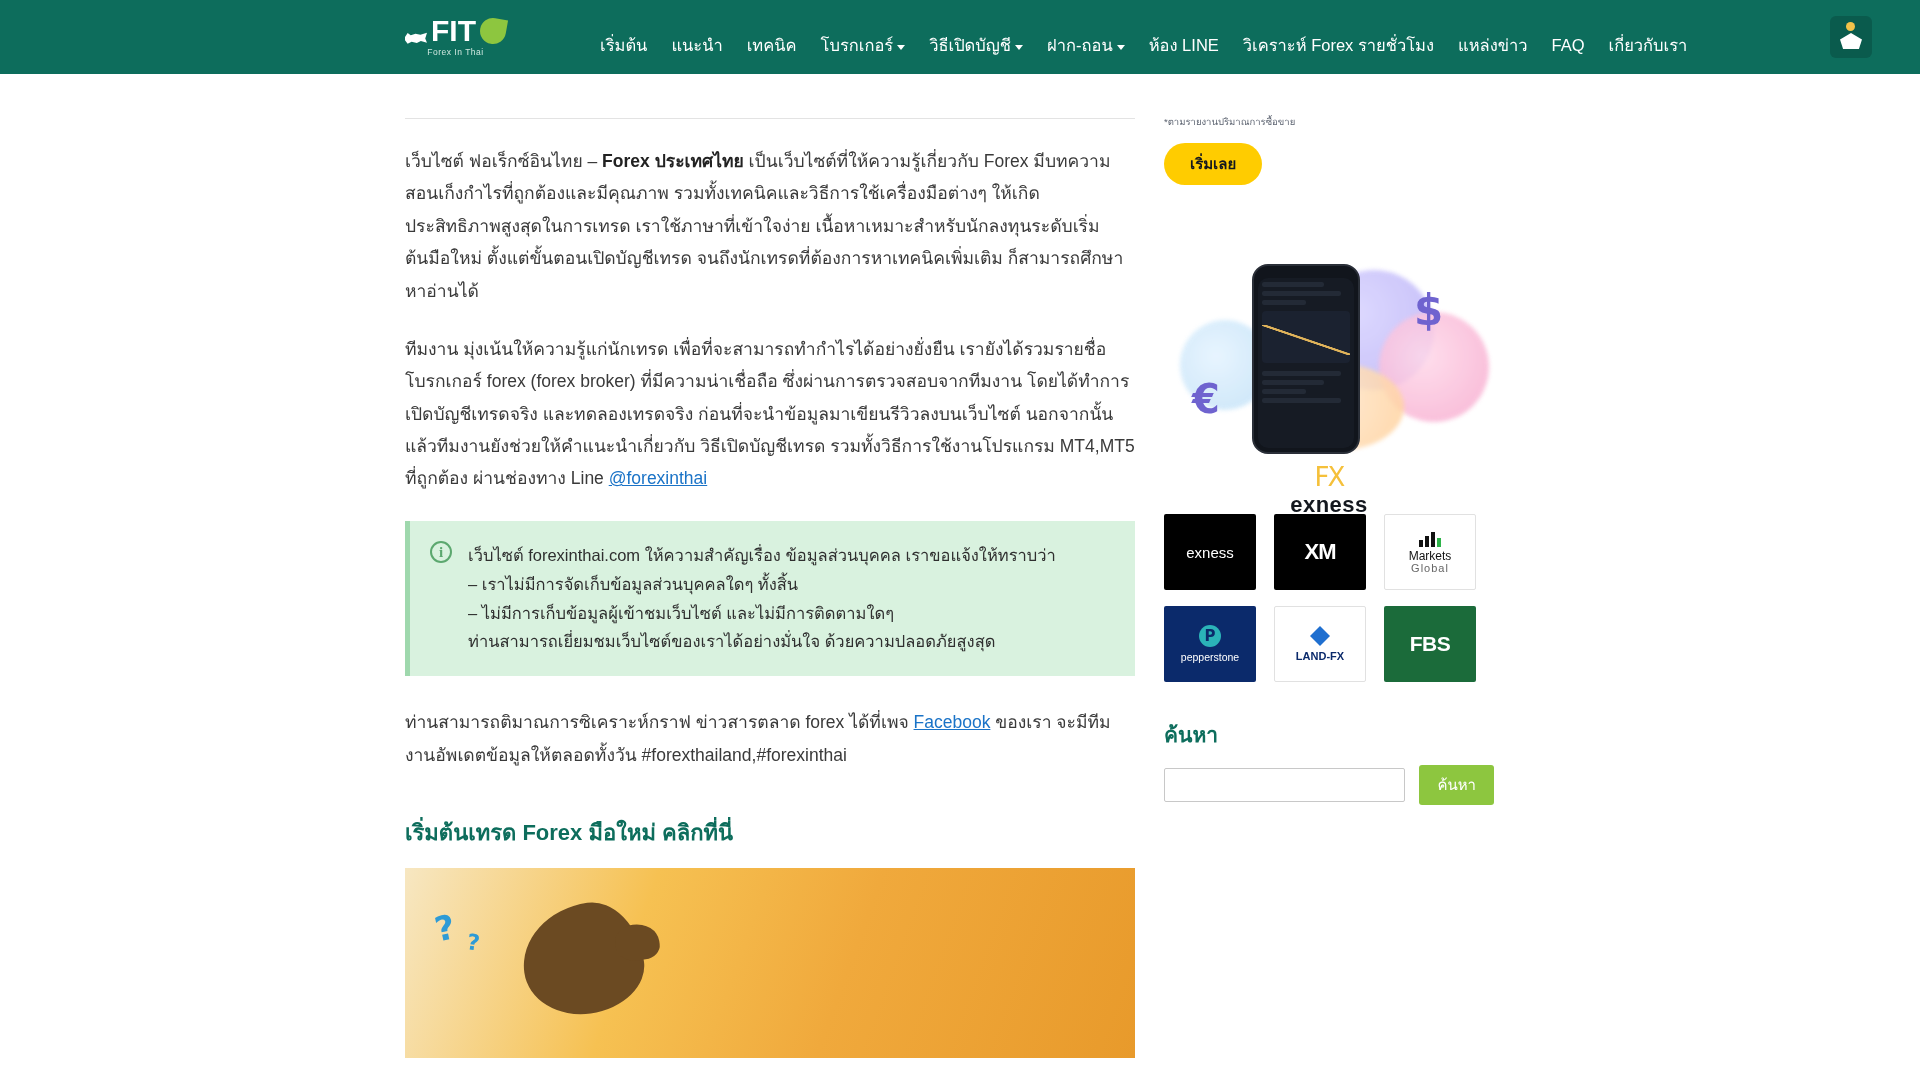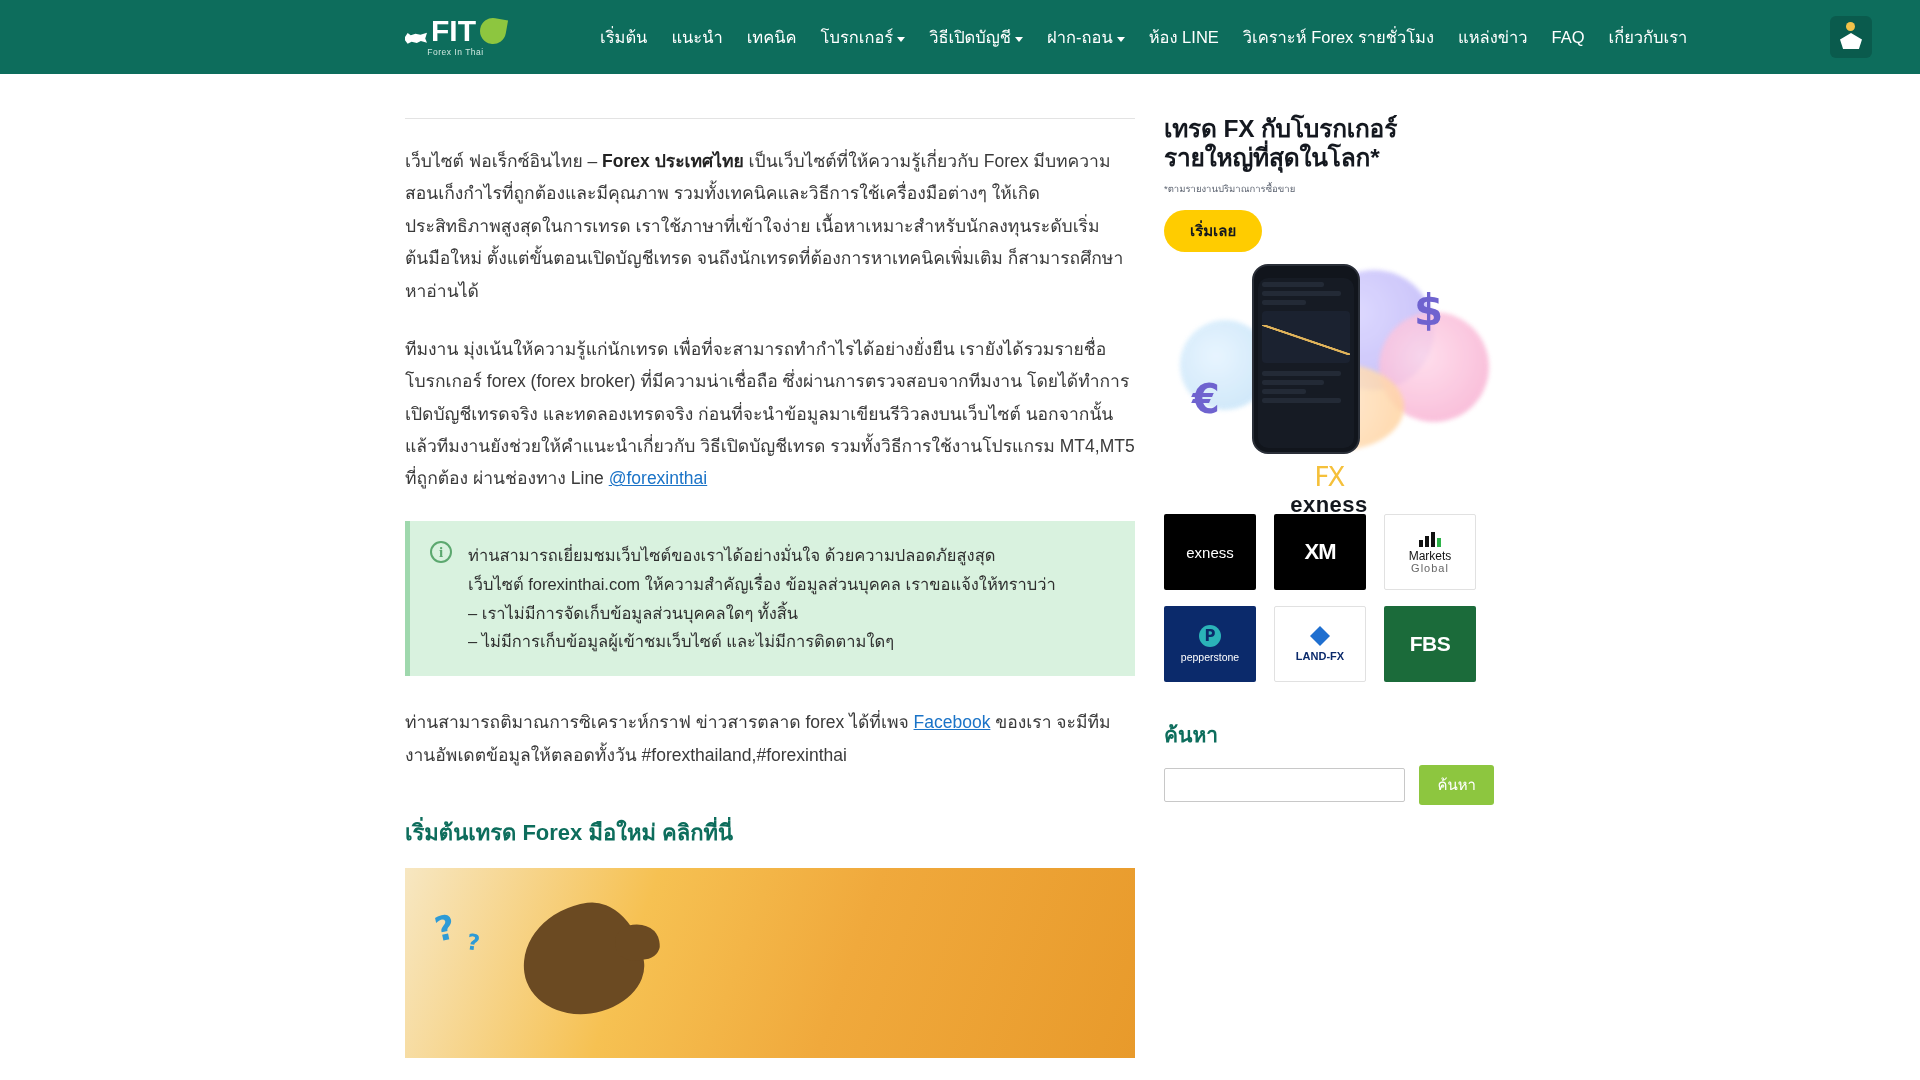--- a/index.html
+++ b/index.html
@@ -41,21 +41,21 @@
   .logo-sub {
     color: #cfe8e0; font-size: 8.5px; letter-spacing: .5px; margin-top: 2px;
   }
   .logo-bull {
     width: 22px; height: 18px; background: #ffffff;
     position: relative; top: 2px;
     clip-path: polygon(0% 40%, 12% 18%, 26% 30%, 48% 22%, 70% 28%, 100% 16%, 92% 48%, 100% 72%, 72% 62%, 54% 74%, 30% 66%, 12% 78%, 0% 58%);
   }
 
   .nav {
-    position: absolute; left: 588px; top: 0; height: 74px;
+    position: absolute; left: 588px; top: 8px; height: 74px;
     display: flex; align-items: center; gap: 0px;
   }
   .nav-item {
     color: #ffffff; font-size: 16.5px; padding: 0 12px;
     white-space: nowrap; cursor: pointer; display: flex; align-items: center; gap: 4px;
   }
   .caret {
     width: 0; height: 0; border-left: 4px solid transparent;
     border-right: 4px solid transparent; border-top: 5px solid #ffffff;
     display: inline-block; position: relative; top: 2px;
@@ -325,44 +325,42 @@
       <p class="body">
         <span>เว็บไซต์ ฟอเร็กซ์อินไทย – </span><b>Forex ประเทศไทย</b><span> เป็นเว็บไซต์ที่ให้ความรู้เกี่ยวกับ Forex มีบทความสอนเก็งกำไรที่ถูกต้องและมีคุณภาพ รวมทั้งเทคนิคและวิธีการใช้เครื่องมือต่างๆ ให้เกิดประสิทธิภาพสูงสุดในการเทรด เราใช้ภาษาที่เข้าใจง่าย เนื้อหาเหมาะสำหรับนักลงทุนระดับเริ่มต้นมือใหม่ ตั้งแต่ขั้นตอนเปิดบัญชีเทรด จนถึงนักเทรดที่ต้องการหาเทคนิคเพิ่มเติม ก็สามารถศึกษาหาอ่านได้</span>
       </p>
 
       <p class="body">
         <span>ทีมงาน มุ่งเน้นให้ความรู้แก่นักเทรด เพื่อที่จะสามารถทำกำไรได้อย่างยั่งยืน เรายังได้รวมรายชื่อโบรกเกอร์ forex (forex broker) ที่มีความน่าเชื่อถือ ซึ่งผ่านการตรวจสอบจากทีมงาน โดยได้ทำการเปิดบัญชีเทรดจริง และทดลองเทรดจริง ก่อนที่จะนำข้อมูลมาเขียนรีวิวลงบนเว็บไซต์ นอกจากนั้นแล้วทีมงานยังช่วยให้คำแนะนำเกี่ยวกับ วิธีเปิดบัญชีเทรด รวมทั้งวิธีการใช้งานโปรแกรม MT4,MT5 ที่ถูกต้อง  ผ่านช่องทาง Line </span><a class="inline-link" href="#">@forexinthai</a>
       </p>
 
       <div class="notice">
         <div class="notice-icon">i</div>
-        <div class="notice-text spaced">ท่านสามารถเยี่ยมชมเว็บไซต์ของเราได้อย่างมั่นใจ ด้วยความปลอดภัยสูงสุด</div>
         <div class="notice-text">เว็บไซต์ forexinthai.com ให้ความสำคัญเรื่อง ข้อมูลส่วนบุคคล เราขอแจ้งให้ทราบว่า
 – เราไม่มีการจัดเก็บข้อมูลส่วนบุคคลใดๆ ทั้งสิ้น
 – ไม่มีการเก็บข้อมูลผู้เข้าชมเว็บไซต์ และไม่มีการติดตามใดๆ</div>
+        <div class="notice-text spaced">ท่านสามารถเยี่ยมชมเว็บไซต์ของเราได้อย่างมั่นใจ ด้วยความปลอดภัยสูงสุด</div>
       </div>
 
       <p class="body">
         <span>ท่านสามารถติมาณการซิเคราะห์กราฟ ข่าวสารตลาด forex ได้ที่เพจ </span><a class="inline-link" href="#">Facebook</a><span> ของเรา จะมีทีมงานอัพเดตข้อมูลให้ตลอดทั้งวัน #forexthailand,#forexinthai</span>
       </p>
 
       <h2 class="section-title">เริ่มต้นเทรด Forex มือใหม่ คลิกที่นี่</h2>
 
       <div class="hero-img">
         <span class="hero-q q1">?</span>
         <span class="hero-q q2">?</span>
         <div class="hero-blob"></div>
       </div>
     </div>
 
     <div class="side-col">
 
       <div class="ad-card">
-        <div class="ad-head" style="white-space:pre-line;">เทรด FX กับโบรกเกอร์
-รายใหญ่ที่สุดในโลก*</div>
         <div class="ad-sub">*ตามรายงานปริมาณการซื้อขาย</div>
         <button class="ad-cta">เริ่มเลย</button>
 
         <div class="ad-art">
           <div class="ad-blob b1"></div>
           <div class="ad-blob b2"></div>
           <div class="ad-blob b3"></div>
           <div class="ad-blob b4"></div>
           <span class="sym-euro">€</span>
           <span class="sym-dollar">$</span>

